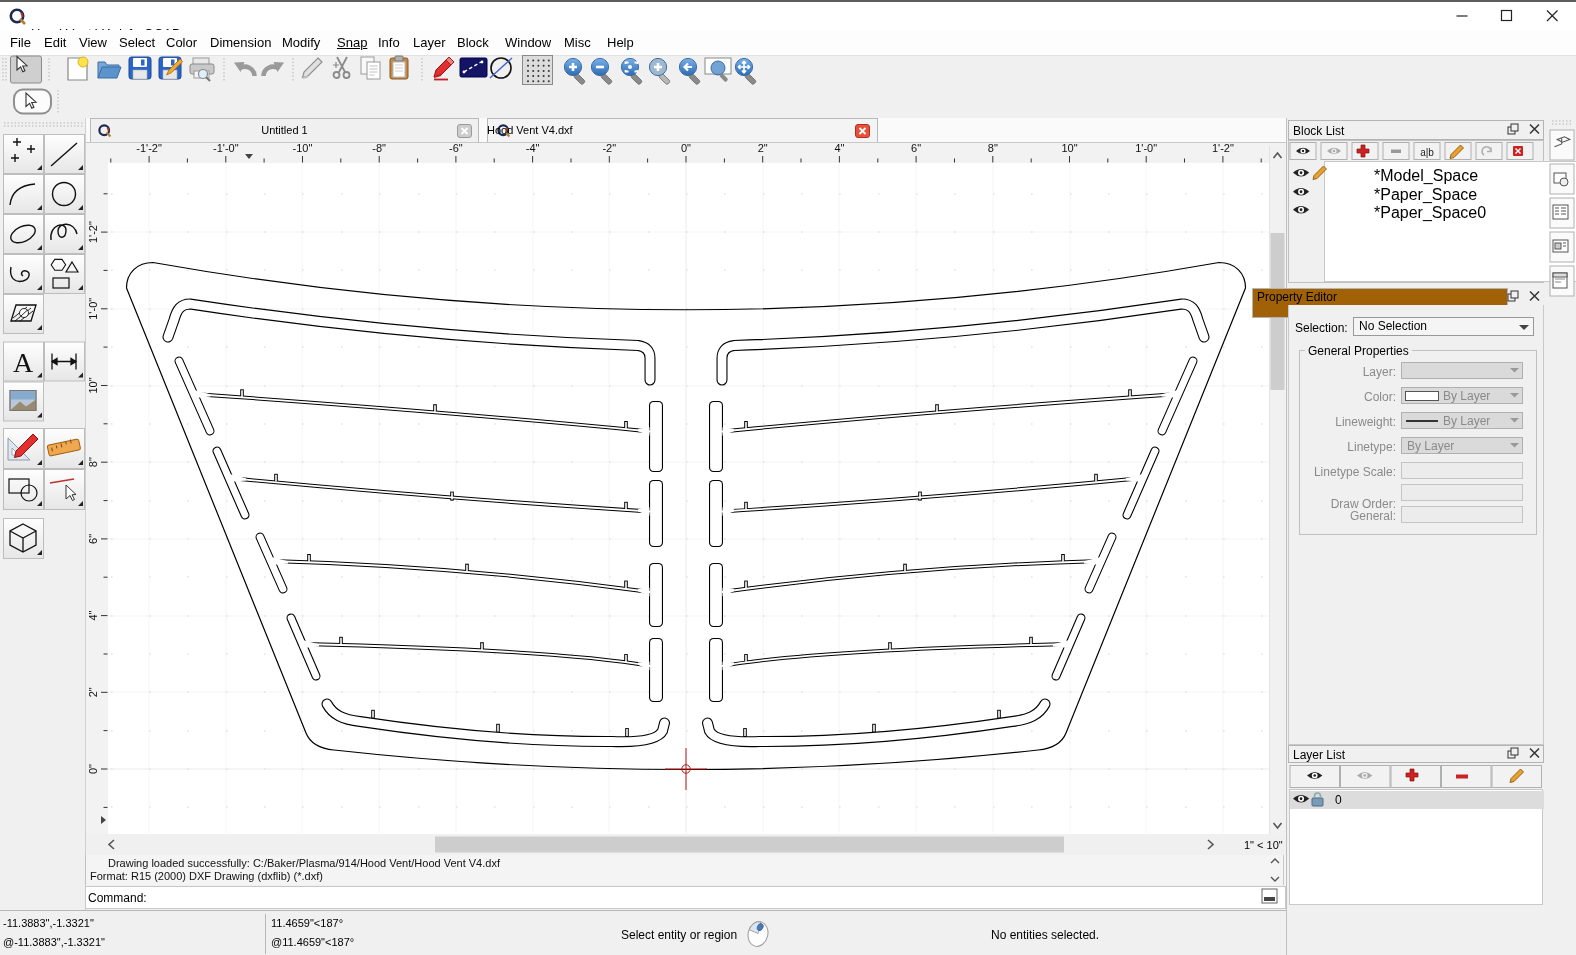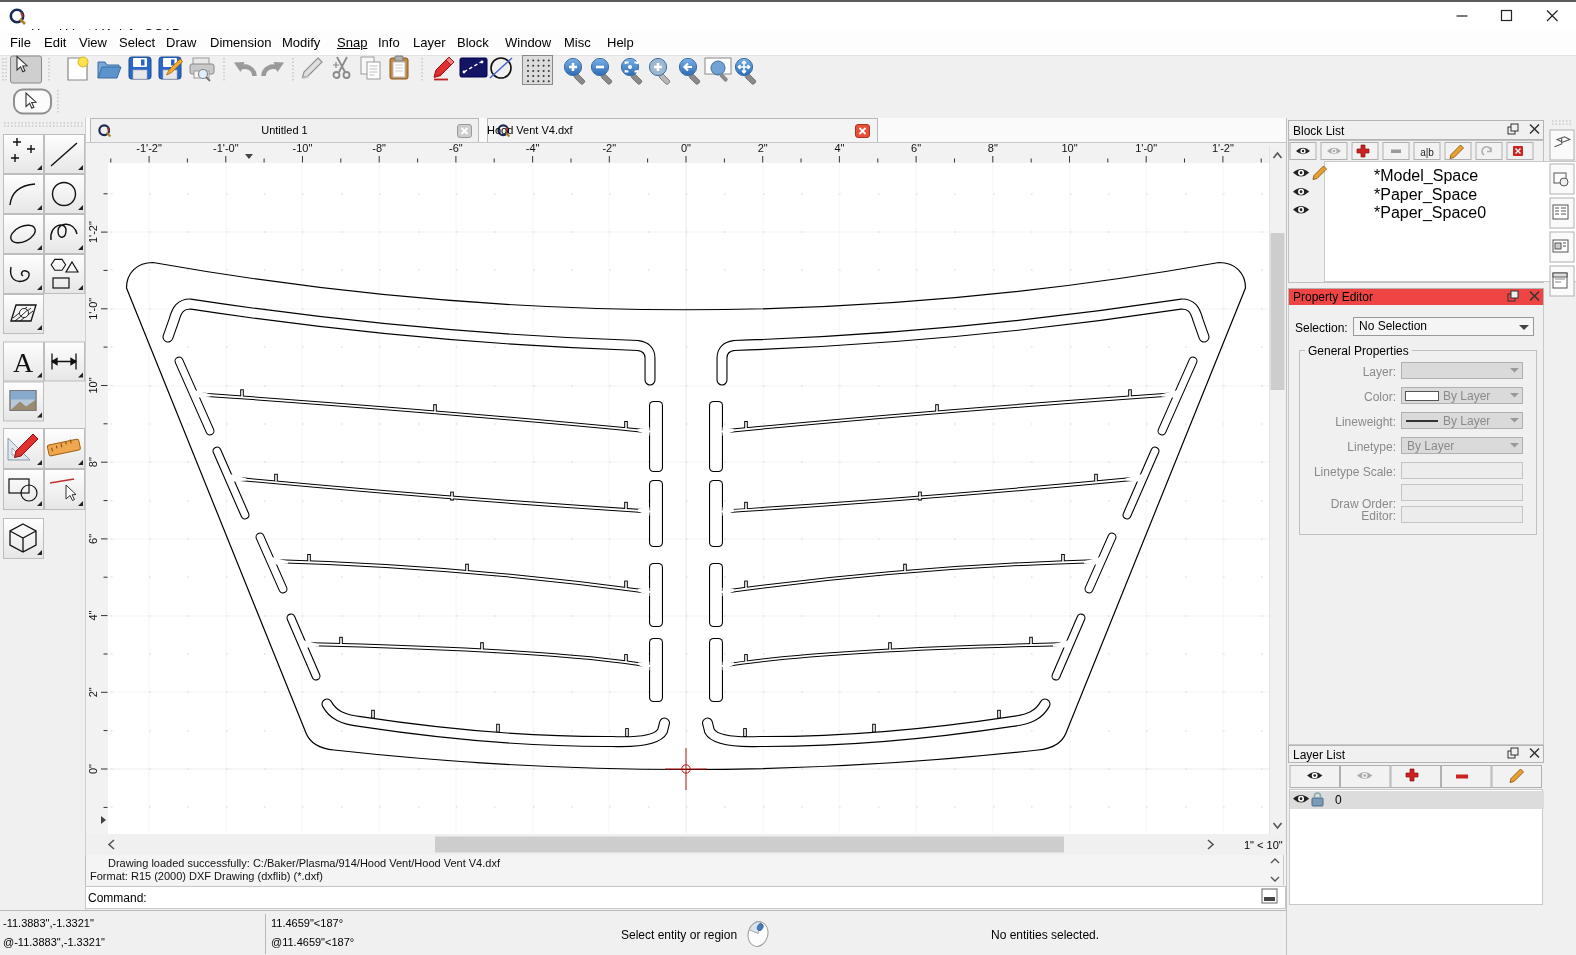--- a/index.html
+++ b/index.html
@@ -20,21 +20,21 @@
  <path d="M18.5 16 h11" stroke="#222" stroke-width="1.2"></path>
  <rect x="63.5" y="10.5" width="10" height="10" fill="none" stroke="#222" stroke-width="1.2"></rect>
  <path d="M109 10.5 l10.5 10.5 m0 -10.5 l-10.5 10.5" stroke="#222" stroke-width="1.2"></path>
 </svg>
 
 <div class="abs" style="left:0;top:30px;width:1576px;height:25px;background:#fdfdfd;font-size:13px;color:#000;">
 <span class="abs" style="left:10px;top:5px;">File</span>
 <span class="abs" style="left:44px;top:5px;">Edit</span>
 <span class="abs" style="left:79px;top:5px;">View</span>
 <span class="abs" style="left:119px;top:5px;">Select</span>
-<span class="abs" style="left:166px;top:5px;">Draw</span>
+<span class="abs" style="left:166px;top:5px;">Color</span>
 <span class="abs" style="left:210px;top:5px;">Dimension</span>
 <span class="abs" style="left:282px;top:5px;">Modify</span>
 <span class="abs" style="left:337px;top:5px;text-decoration:underline;">Snap</span>
 <span class="abs" style="left:378px;top:5px;">Info</span>
 <span class="abs" style="left:413px;top:5px;">Layer</span>
 <span class="abs" style="left:457px;top:5px;">Block</span>
 <span class="abs" style="left:505px;top:5px;">Window</span>
 <span class="abs" style="left:564px;top:5px;">Misc</span>
 <span class="abs" style="left:607px;top:5px;">Help</span>
 </div>
@@ -720,21 +720,21 @@
       </g>
 <g>
         <rect x="1507" y="142.5" width="26" height="17" fill="#f2f2f2" stroke="#b0b0b0"></rect>
         <g stroke="#cc2222" stroke-width="2">
           <rect x="1513" y="146" width="10" height="10" fill="#cc2222" stroke="none" rx="1"></rect>
           <path d="M1515.5 148.5 l5 5 m0 -5 l-5 5" stroke="#fff" stroke-width="1.4"></path>
         </g>
       </g>
     </svg>
 
-<div class="abs" style="left:1288px;top:288px;width:256px;height:30px;background:#ef4444;border:1px solid #b4b4b4;font-size:12px;">
+<div class="abs" style="left:1252px;top:288px;width:256px;height:30px;background:#a16207;border:1px solid #b4b4b4;font-size:12px;">
  <div class="abs" style="left:4px;top:1px;">Property Editor</div>
 </div>
 <svg class="abs" style="left:1504px;top:290px" width="40" height="14">
  <g stroke="#333" fill="none">
         <rect x="4" y="4" width="7" height="7"></rect>
         <rect x="7" y="1" width="7" height="7" fill="#f0f0f0"></rect>
         <path d="M26 1.5 l9 9 m0 -9 l-9 9" stroke-width="1.5"></path>
       </g>
 </svg>
 <div class="abs" style="left:1288px;top:305px;width:256px;height:440px;background:#f0f0f0;border:1px solid #c8c8c8;border-top:none;font-size:12px;color:#000;">
@@ -773,21 +773,21 @@
   <div class="abs" style="left:112px;top:132px;width:122px;height:17px;background:#dadada;border:1px solid #b0b0b0;">
     <div class="abs" style="left:5px;top:1px;">By Layer</div>
   </div>
   <svg class="abs" style="left:220px;top:137px" width="12" height="8">
           <path d="M1 1 l4.5 4.5 4.5 -4.5 z" fill="#999"></path>
         </svg>
   <div class="abs" style="left:17px;top:160px;width:90px;text-align:right;">Linetype Scale:</div>
   <div class="abs" style="left:112px;top:157px;width:122px;height:17px;background:#ececec;border:1px solid #c4c4c4;"></div>
   <div class="abs" style="left:27px;top:192px;width:80px;text-align:right;">Draw Order:</div>
   <div class="abs" style="left:112px;top:179px;width:122px;height:17px;background:#ececec;border:1px solid #c4c4c4;"></div>
-  <div class="abs" style="left:37px;top:204px;width:70px;text-align:right;">Editor:</div>
+  <div class="abs" style="left:37px;top:204px;width:70px;text-align:right;">General:</div>
   <div class="abs" style="left:112px;top:201px;width:122px;height:17px;background:#ececec;border:1px solid #c4c4c4;"></div>
  </div>
 </div>
 
 <div class="abs" style="left:1288px;top:745px;width:256px;height:18px;background:#f0f0f0;border:1px solid #b4b4b4;font-size:12px;">
  <div class="abs" style="left:4px;top:2px;">Layer List</div>
 </div>
 <svg class="abs" style="left:1504px;top:747px" width="40" height="14">
  <g stroke="#333" fill="none">
         <rect x="4" y="4" width="7" height="7"></rect>

